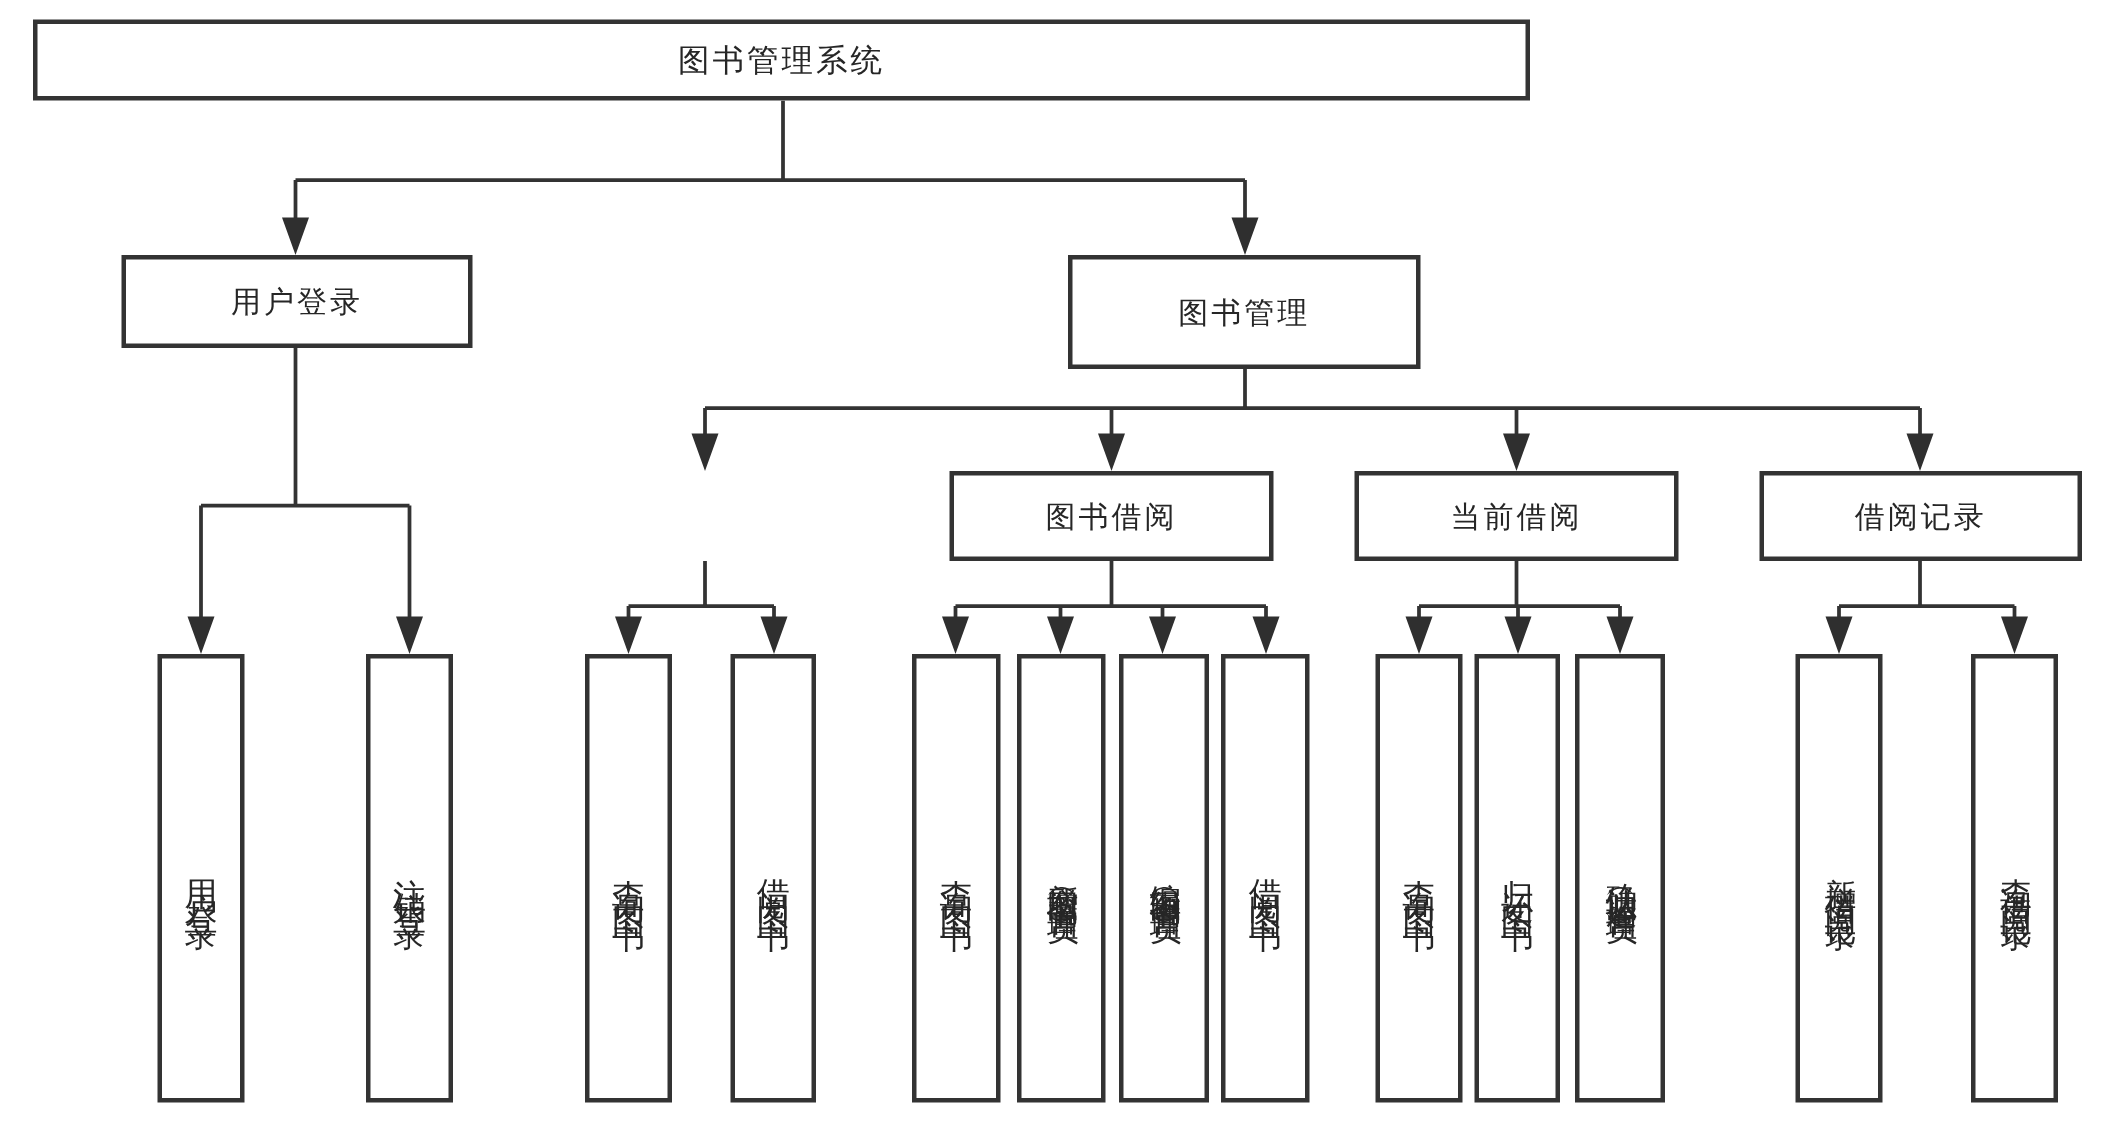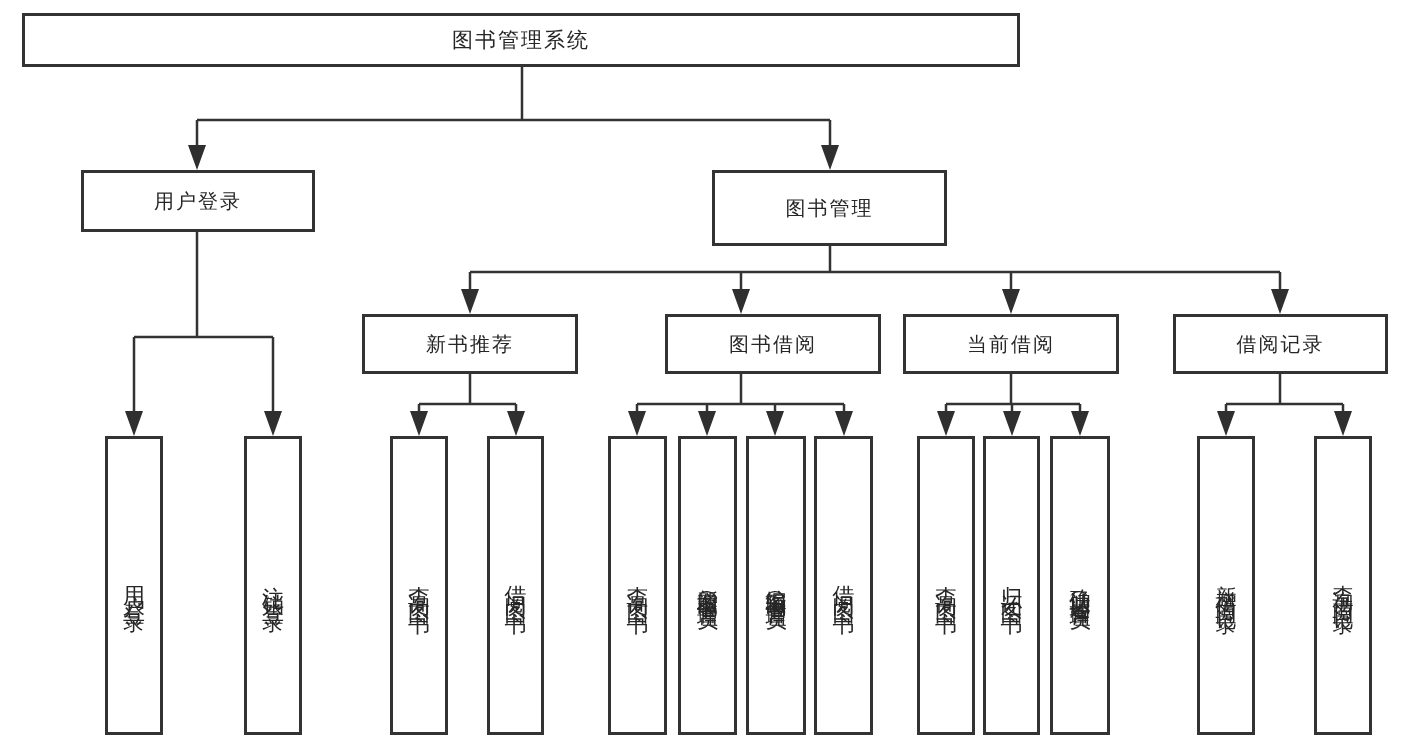--- a/index.html
+++ b/index.html
@@ -26,21 +26,21 @@
     display:flex;align-items:center;justify-content:center;
     color:var(--color-text);
     font-size:20px;letter-spacing:2px;
     white-space:nowrap;
   }
   .root{left:22px;top:13px;width:998px;height:54px;font-size:21px;}
   .lvl2-a{left:81px;top:170px;width:234px;height:62px;}
   .lvl2-b{left:712px;top:170px;width:235px;height:76px;}
   .lvl3{top:314px;height:60px;}
   .l3-1{left:362px;width:216px;}
-  .l3-2{left:633px;width:216px;margin-left:32px;}
+  .l3-2{left:633px;width:216px;}
   .l3-3{left:903px;width:216px;}
   .l3-4{left:1173px;width:215px;}
   .leaf{
     position:absolute;
     top:436px;height:299px;
     border:3px solid var(--color-line);
     background:#fff;
     color:var(--color-text);
     writing-mode:vertical-rl;
     text-orientation:mixed;
@@ -115,21 +115,20 @@
       M1071 411 L1089 411 L1080 436 Z
       M1217 411 L1235 411 L1226 436 Z
       M1334 411 L1352 411 L1343 436 Z"></path>
   </svg>
 
   <div class="node root">图书管理系统</div>
 
   <div class="node lvl2-a">用户登录</div>
   <div class="node lvl2-b">图书管理</div>
 
-  <div class="node lvl3 l3-1">新书推荐</div>
   <div class="node lvl3 l3-2">图书借阅</div>
   <div class="node lvl3 l3-4">借阅记录</div>
   <div class="node lvl3 l3-3">当前借阅</div>
 
   <div class="leaf a1">用户登录</div>
   <div class="leaf a2">注销登录</div>
 
   <div class="leaf b1">查询图书</div>
   <div class="leaf b2">借阅图书</div>
 

